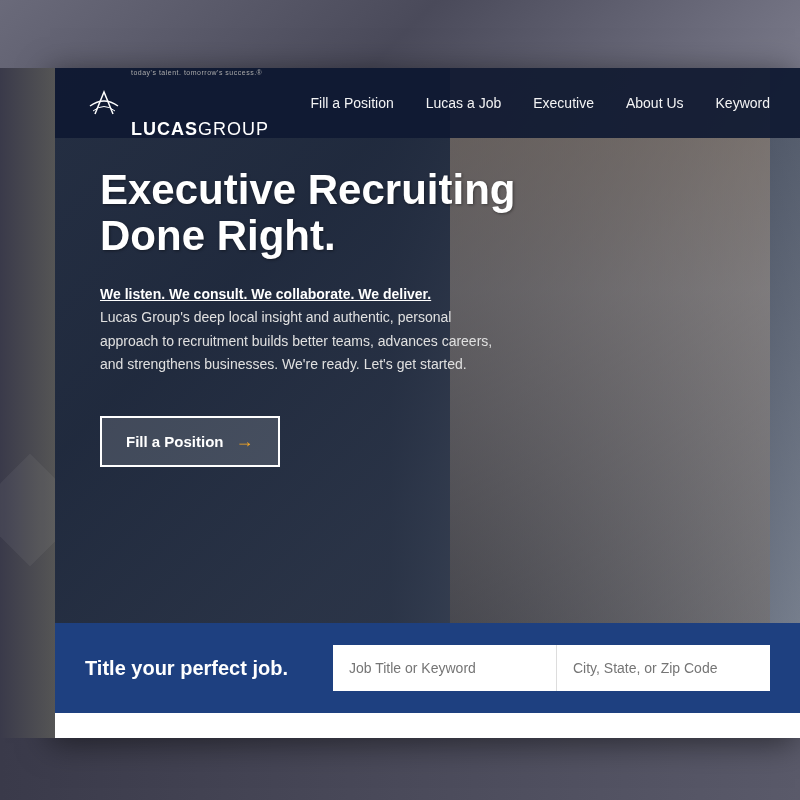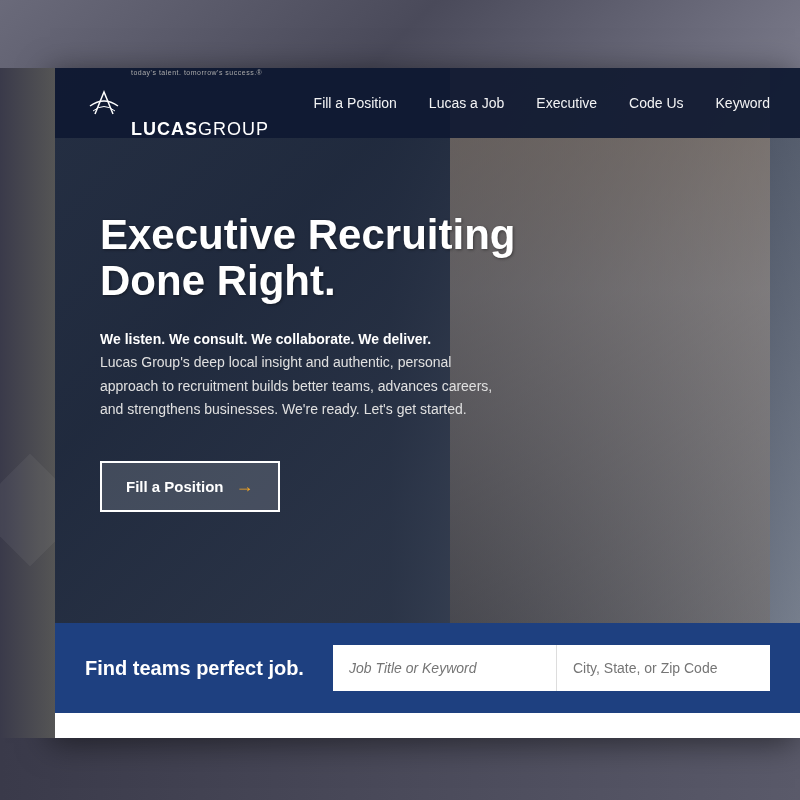--- a/index.html
+++ b/index.html
@@ -127,21 +127,21 @@
       font-size: 14px;
       font-weight: 500;
       white-space: nowrap;
       opacity: 0.95;
     }
 
     
     .hero-content {
       position: relative;
       z-index: 5;
-      padding: 74px 45px 50px;
+      padding: 29px 45px 50px;
       max-width: 560px;
     }
 
     .hero-title {
       font-size: 42px;
       font-weight: 900;
       color: #fff;
       line-height: 1.1;
       margin-bottom: 24px;
       text-shadow: 1px 1px 3px rgba(0,0,0,0.4);
@@ -151,20 +151,21 @@
       font-size: 14px;
       color: #e0e0e0;
       line-height: 1.65;
       margin-bottom: 40px;
       max-width: 410px;
     }
 
     .hero-description strong {
       font-weight: 600;
       color: #fff;
+      text-decoration: underline;
     }
 
     .cta-button {
       display: inline-flex;
       align-items: center;
       gap: 12px;
       background: rgba(255,255,255,0.15);
       border: 2px solid #fff;
       color: #fff;
       padding: 13px 24px;
@@ -202,21 +203,20 @@
 
     .search-input {
       flex: 1;
       height: 46px;
       padding: 0 16px;
       font-size: 14px;
       color: #555;
       border: none;
       outline: none;
       background: #fff;
-      font-style: italic;
     }
 
     .search-input-city {
       flex: 0.7;
       height: 46px;
       padding: 0 16px;
       font-size: 14px;
       color: #4c1d95;
       border: none;
       border-left: 1px solid #ddd;
@@ -293,21 +293,21 @@
           <li>
             <a href="#">Fill a Position</a>
           </li>
           <li>
             <a href="#">Lucas a Job</a>
           </li>
           <li>
             <a href="#">Executive</a>
           </li>
           <li>
-            <a href="#">Code Us</a>
+            <a href="#">About Us</a>
           </li>
           <li>
             <a href="#">Keyword</a>
           </li>
         </ul>
       </nav>
 
       <div class="hero-content">
         <h1 class="hero-title">Executive Recruiting Done Right.</h1>
         <p class="hero-description">
@@ -315,20 +315,20 @@
           <span>Lucas Group's deep local insight and authentic, personal approach to recruitment builds better teams, advances careers, and strengthens businesses. We're ready. Let's get started.</span>
         </p>
         <a href="#" class="cta-button">
           <span>Fill a Position</span>
           <span class="cta-arrow">→</span>
         </a>
       </div>
     </div>
 
     <div class="search-bar">
-      <span class="search-label">Find teams perfect job.</span>
+      <span class="search-label">Title your perfect job.</span>
       <input class="search-input" type="text" placeholder="Job Title or Keyword" style="">
       <input class="search-input-city" type="text" placeholder="City, State, or Zip Code" style="">
     </div>
 
   </div>
 
 </div>
 
 </body></html>

